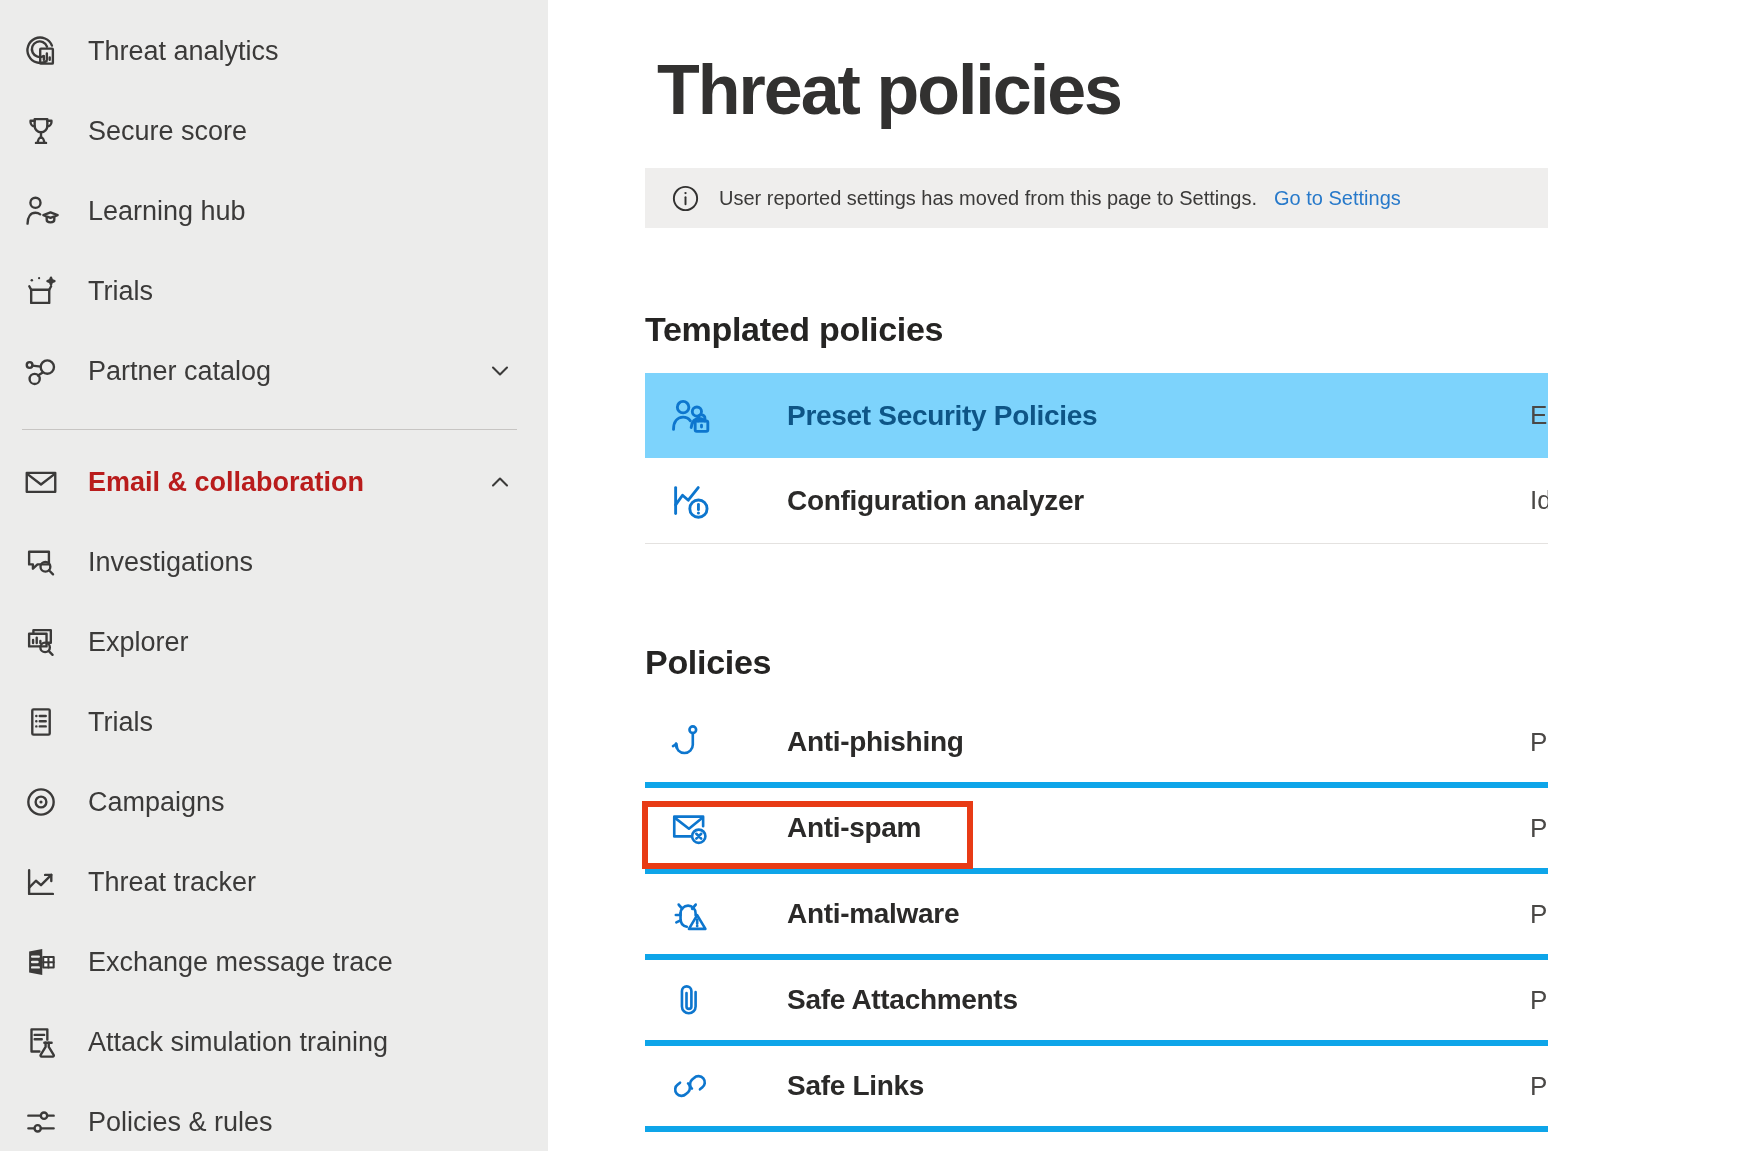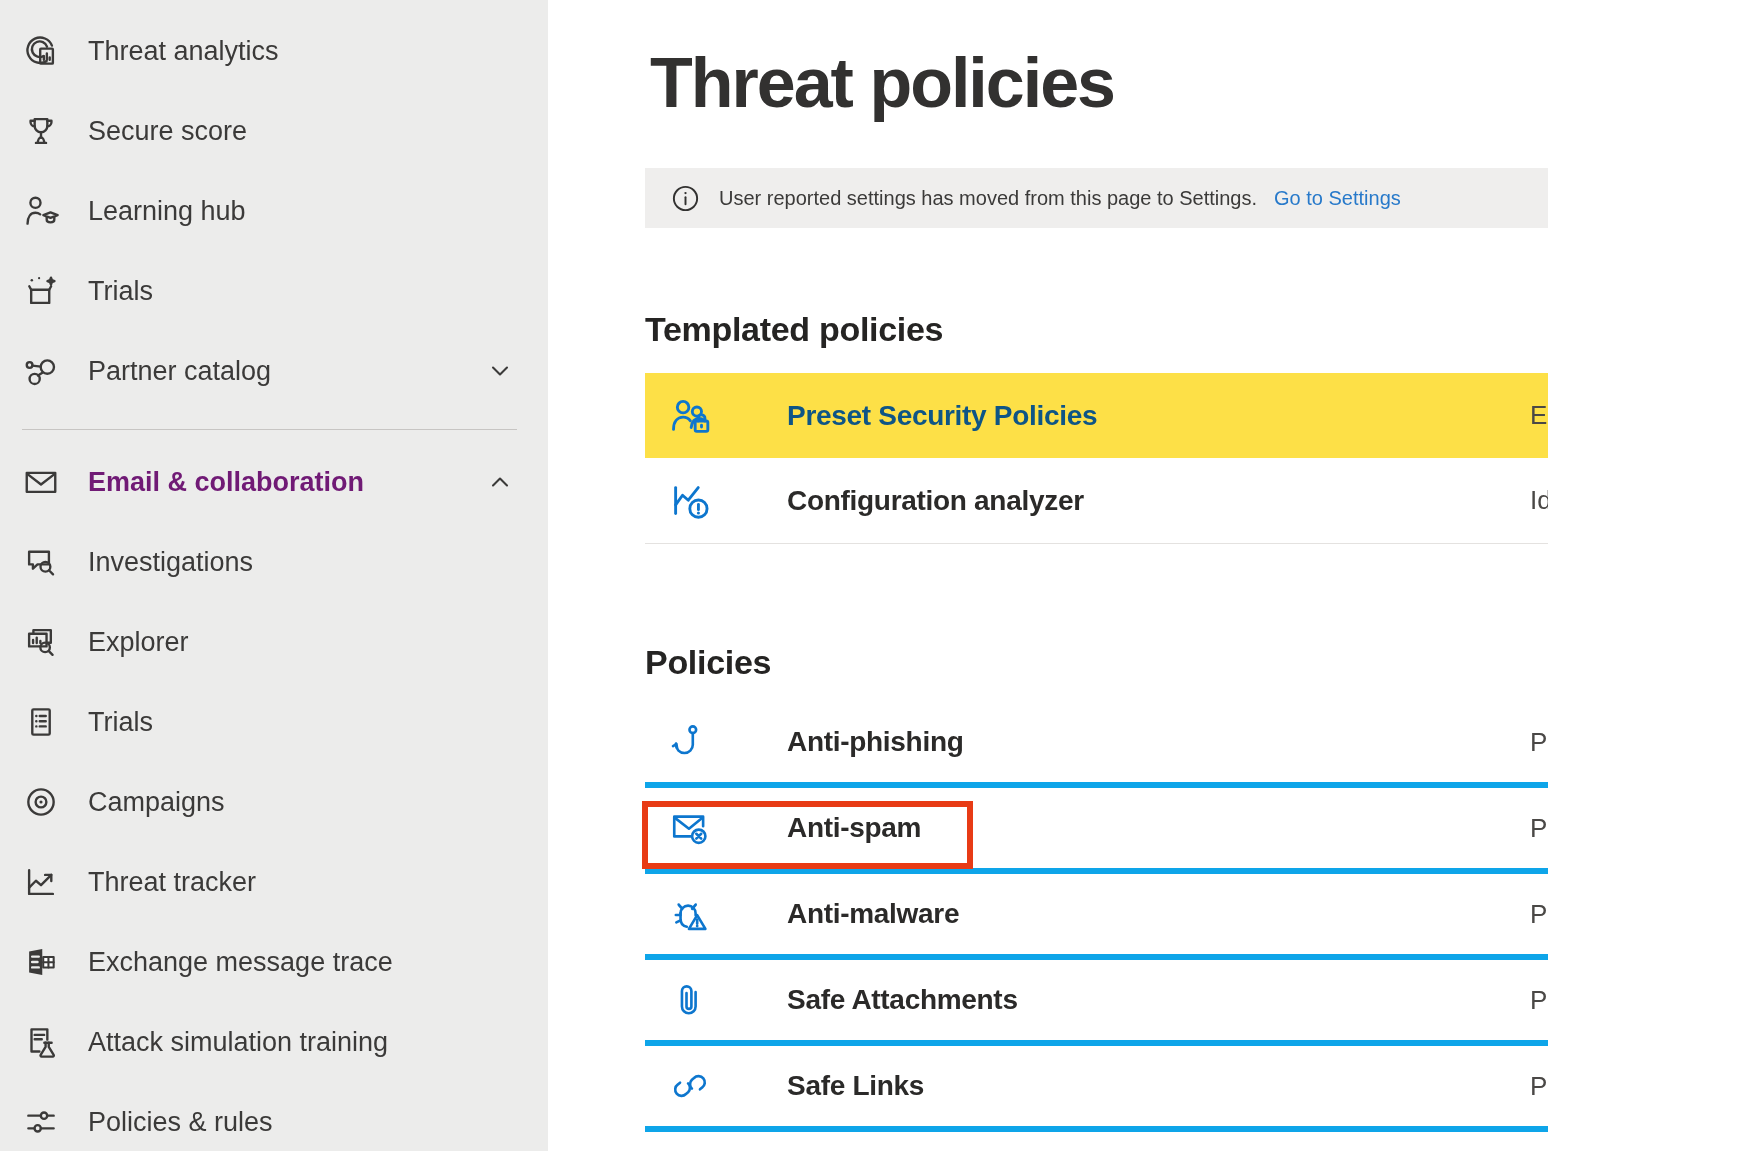--- a/index.html
+++ b/index.html
@@ -6,44 +6,44 @@
   body{font-family:"Liberation Sans","DejaVu Sans",sans-serif;background:#fff;}
   .app{position:relative;width:1548px;height:1151px;overflow:hidden;background:#fff;}
 
   
   .sidebar{position:absolute;left:0;top:0;width:548px;height:1151px;background:#ececeb;}
   .nav{padding-top:11px;}
   .nav-item{display:flex;align-items:center;height:80px;padding-left:22px;gap:28px;
             font-size:27px;color:#3b3a39;cursor:pointer;}
   .nav-item .icn{width:38px;height:38px;flex:none;display:flex;align-items:center;justify-content:center;color:#3b3a39;}
   .nav-item .lbl{white-space:nowrap;}
-  .nav-item.section .lbl{font-weight:700;color:#701a75;}
+  .nav-item.section .lbl{font-weight:700;color:#b91c1c;}
   .chev{margin-left:auto;margin-right:34px;display:flex;align-items:center;color:#3b3a39;}
   .nav-divider{height:1px;background:#c7c5c3;margin:18px 31px 12px 22px;border:none;}
 
   
   .main{position:absolute;left:548px;top:0;right:0;bottom:0;background:#fff;}
-  .page-title{position:absolute;left:97px;top:40px;margin:5px;font-size:70px;font-weight:700;
+  .page-title{position:absolute;left:97px;top:40px;margin:12px;font-size:70px;font-weight:700;
               letter-spacing:-2px;color:#323130;line-height:76px;}
   .banner{position:absolute;left:97px;right:0;top:168px;height:60px;background:#efeeed;
           display:flex;align-items:center;gap:17px;padding-left:25px;box-sizing:border-box;
           font-size:20px;color:#3b3a39;}
   .banner .icn{width:32px;height:32px;color:#323130;flex:none;display:flex;align-items:center;}
   .banner a{color:#2779ca;text-decoration:none;cursor:pointer;white-space:nowrap;}
   .banner .txt{white-space:nowrap;}
 
   .sec-heading{position:absolute;left:97px;margin:0;font-size:34px;font-weight:700;color:#252423;letter-spacing:-0.3px;}
   .sec-templated{top:310px;}
   .sec-policies{top:643px;}
 
   .rows{position:absolute;left:97px;right:0;}
   .rows-templated{top:373px;}
   .rows-policies{top:702px;}
   .row{height:85px;display:flex;align-items:center;position:relative;cursor:pointer;}
-  .row.shaded{background:#fde047;}
+  .row.shaded{background:#7dd3fc;}
   .row.bordered{border-bottom:1px solid #e4e2e0;}
   .prow{height:86px;box-sizing:border-box;border-bottom:6px solid #0ea5e9;}
   .ricon{width:48px;margin-left:21px;display:flex;justify-content:center;align-items:center;color:#0d76ce;flex:none;}
   .rtitle{margin-left:73px;font-size:28px;font-weight:700;color:#2b2a29;letter-spacing:-0.3px;white-space:nowrap;}
   .rtitle.link{color:#0e5586;}
   .rdesc{position:absolute;left:885px;font-size:26px;color:#4a4846;white-space:nowrap;}
 
   
   .red-box{position:absolute;left:642px;top:801px;width:331px;height:68px;
            border:6px solid #e83b15;box-sizing:border-box;pointer-events:none;}

